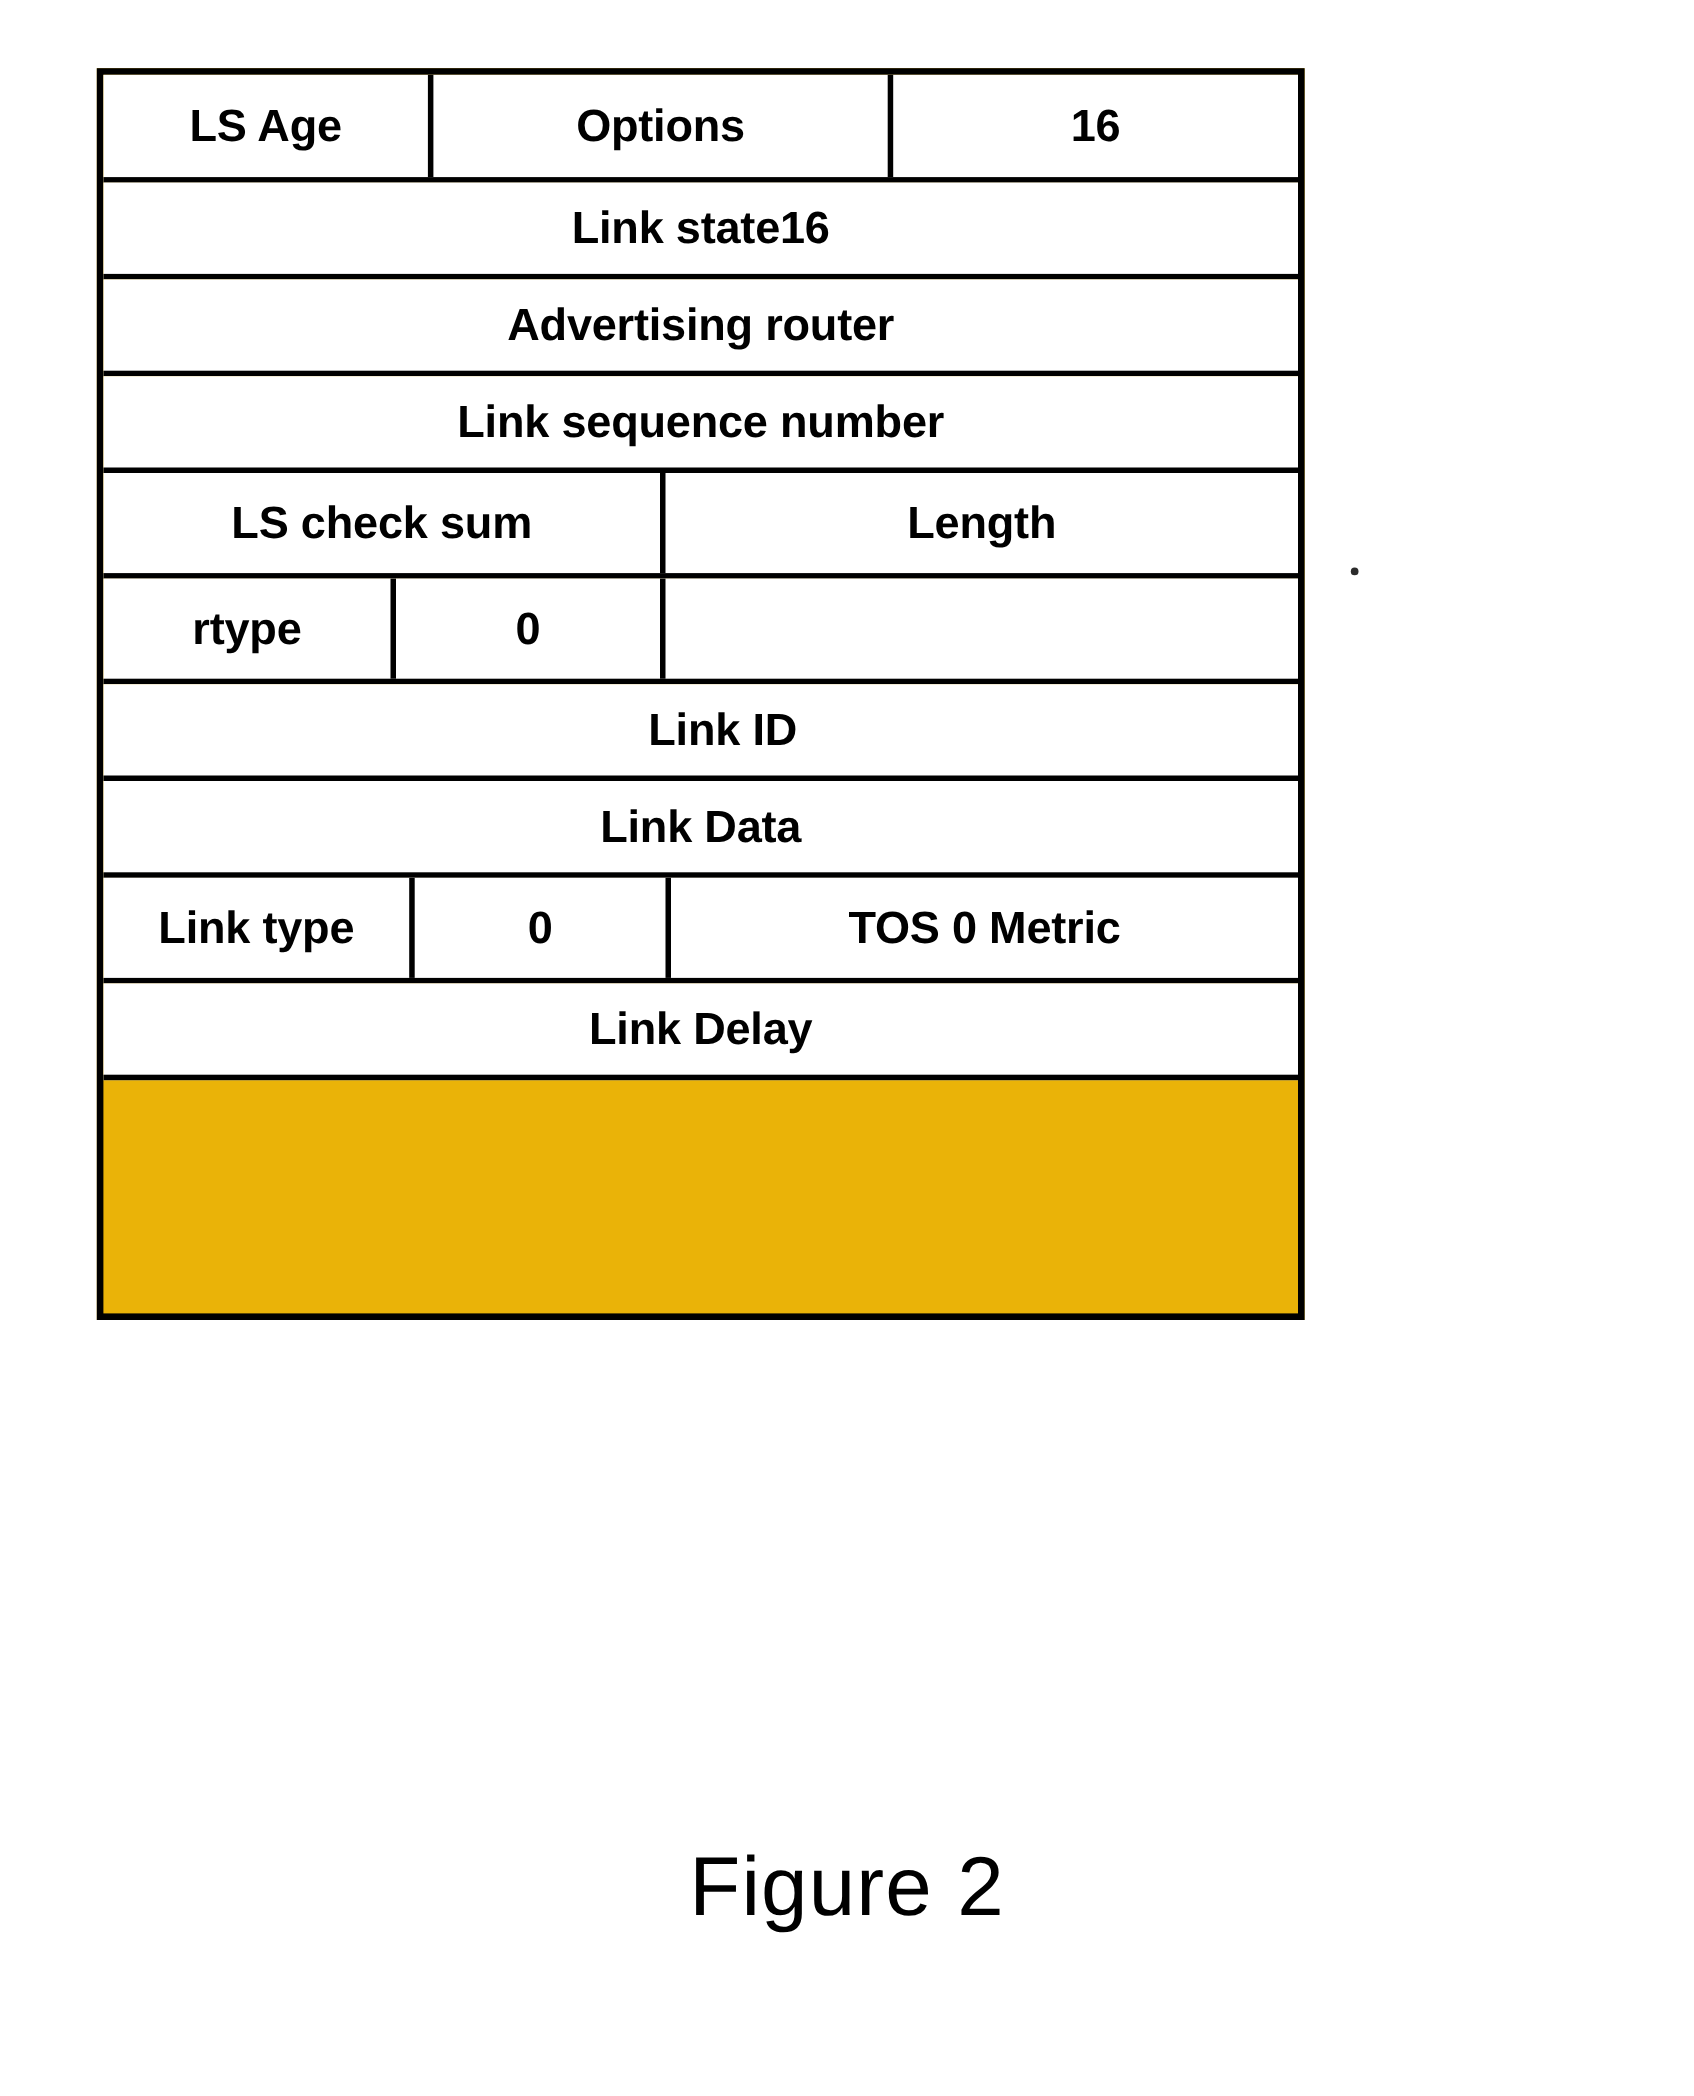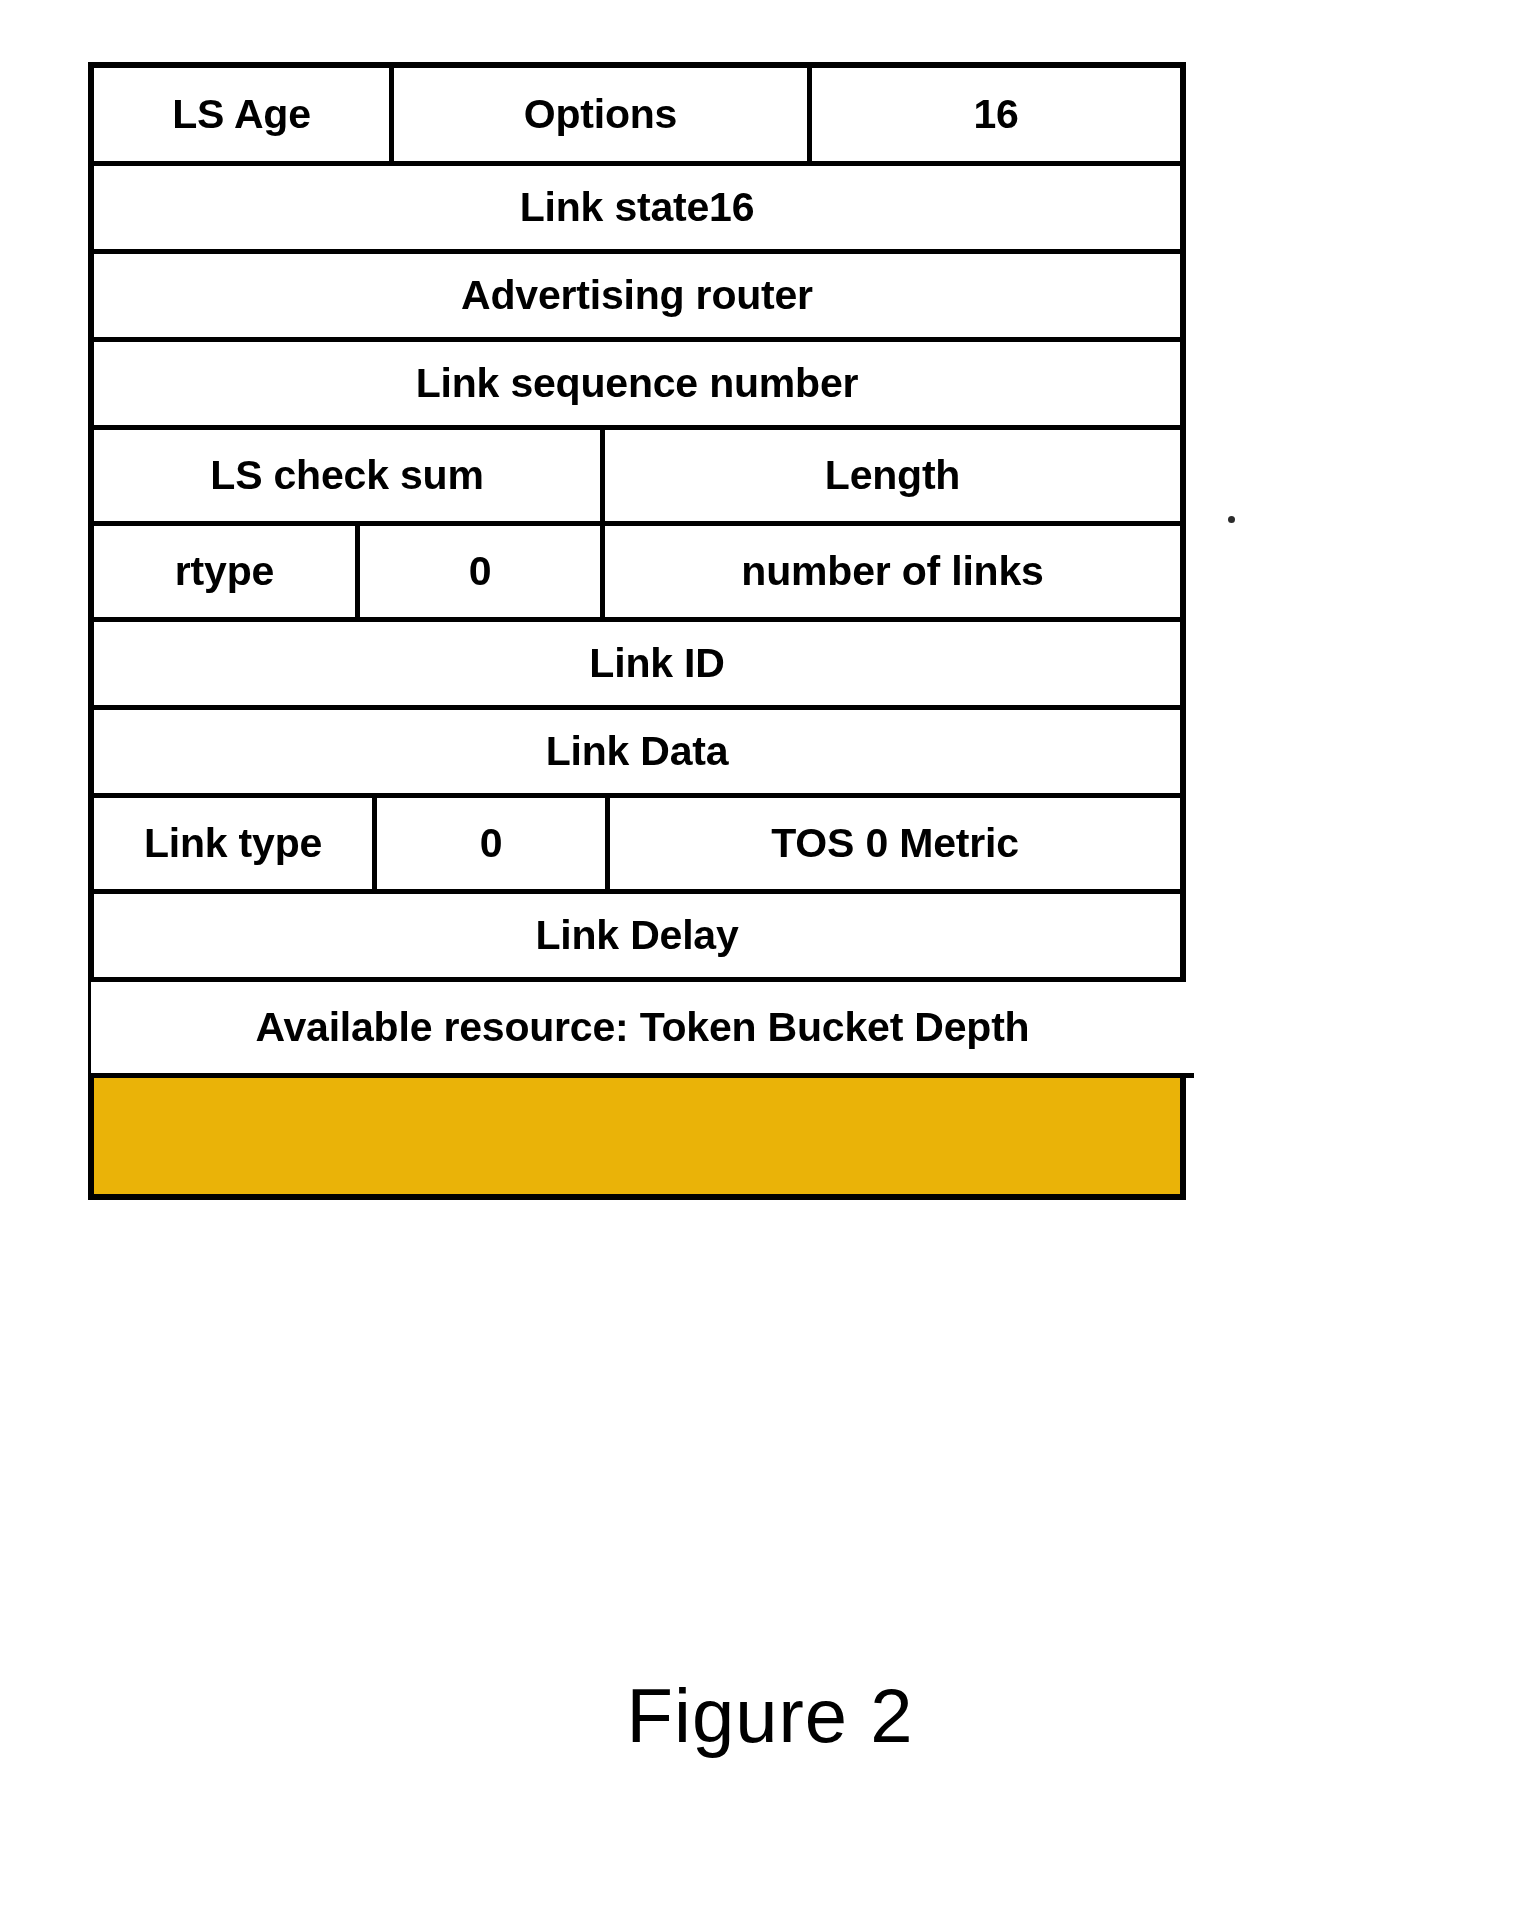--- a/index.html
+++ b/index.html
@@ -133,23 +133,20 @@
     </div>
   </div>
 
   <div class="pkt-row h-tall">
     <div class="pkt-cell" style="width:266px;">
       <span>rtype</span>
     </div>
     <div class="pkt-cell" style="width:245px;">
       <span>0</span>
     </div>
-    <div class="pkt-cell end" style="width:575px;">
-      <span>number of links</span>
-    </div>
   </div>
 
   <div class="pkt-row h-wide">
     <div class="pkt-cell end" style="width:1086px;padding-left:40px;">
       <span>Link ID</span>
     </div>
   </div>
 
   <div class="pkt-row h-wide">
     <div class="pkt-cell end" style="width:1086px;">
@@ -168,24 +165,19 @@
       <span>TOS 0 Metric</span>
     </div>
   </div>
 
   <div class="pkt-row h-wide">
     <div class="pkt-cell end" style="width:1086px;">
       <span>Link Delay</span>
     </div>
   </div>
 
-  <div class="pkt-row h-tall overhang">
-    <div class="pkt-cell end" style="width:1103px;">
-      <span>Available resource: Token Bucket Depth</span>
-    </div>
-  </div>
 
 
 </div>
 
 <div id="scan-speck"></div>
 
 <div id="figure-caption">Figure 2</div>
 
 </body></html>

